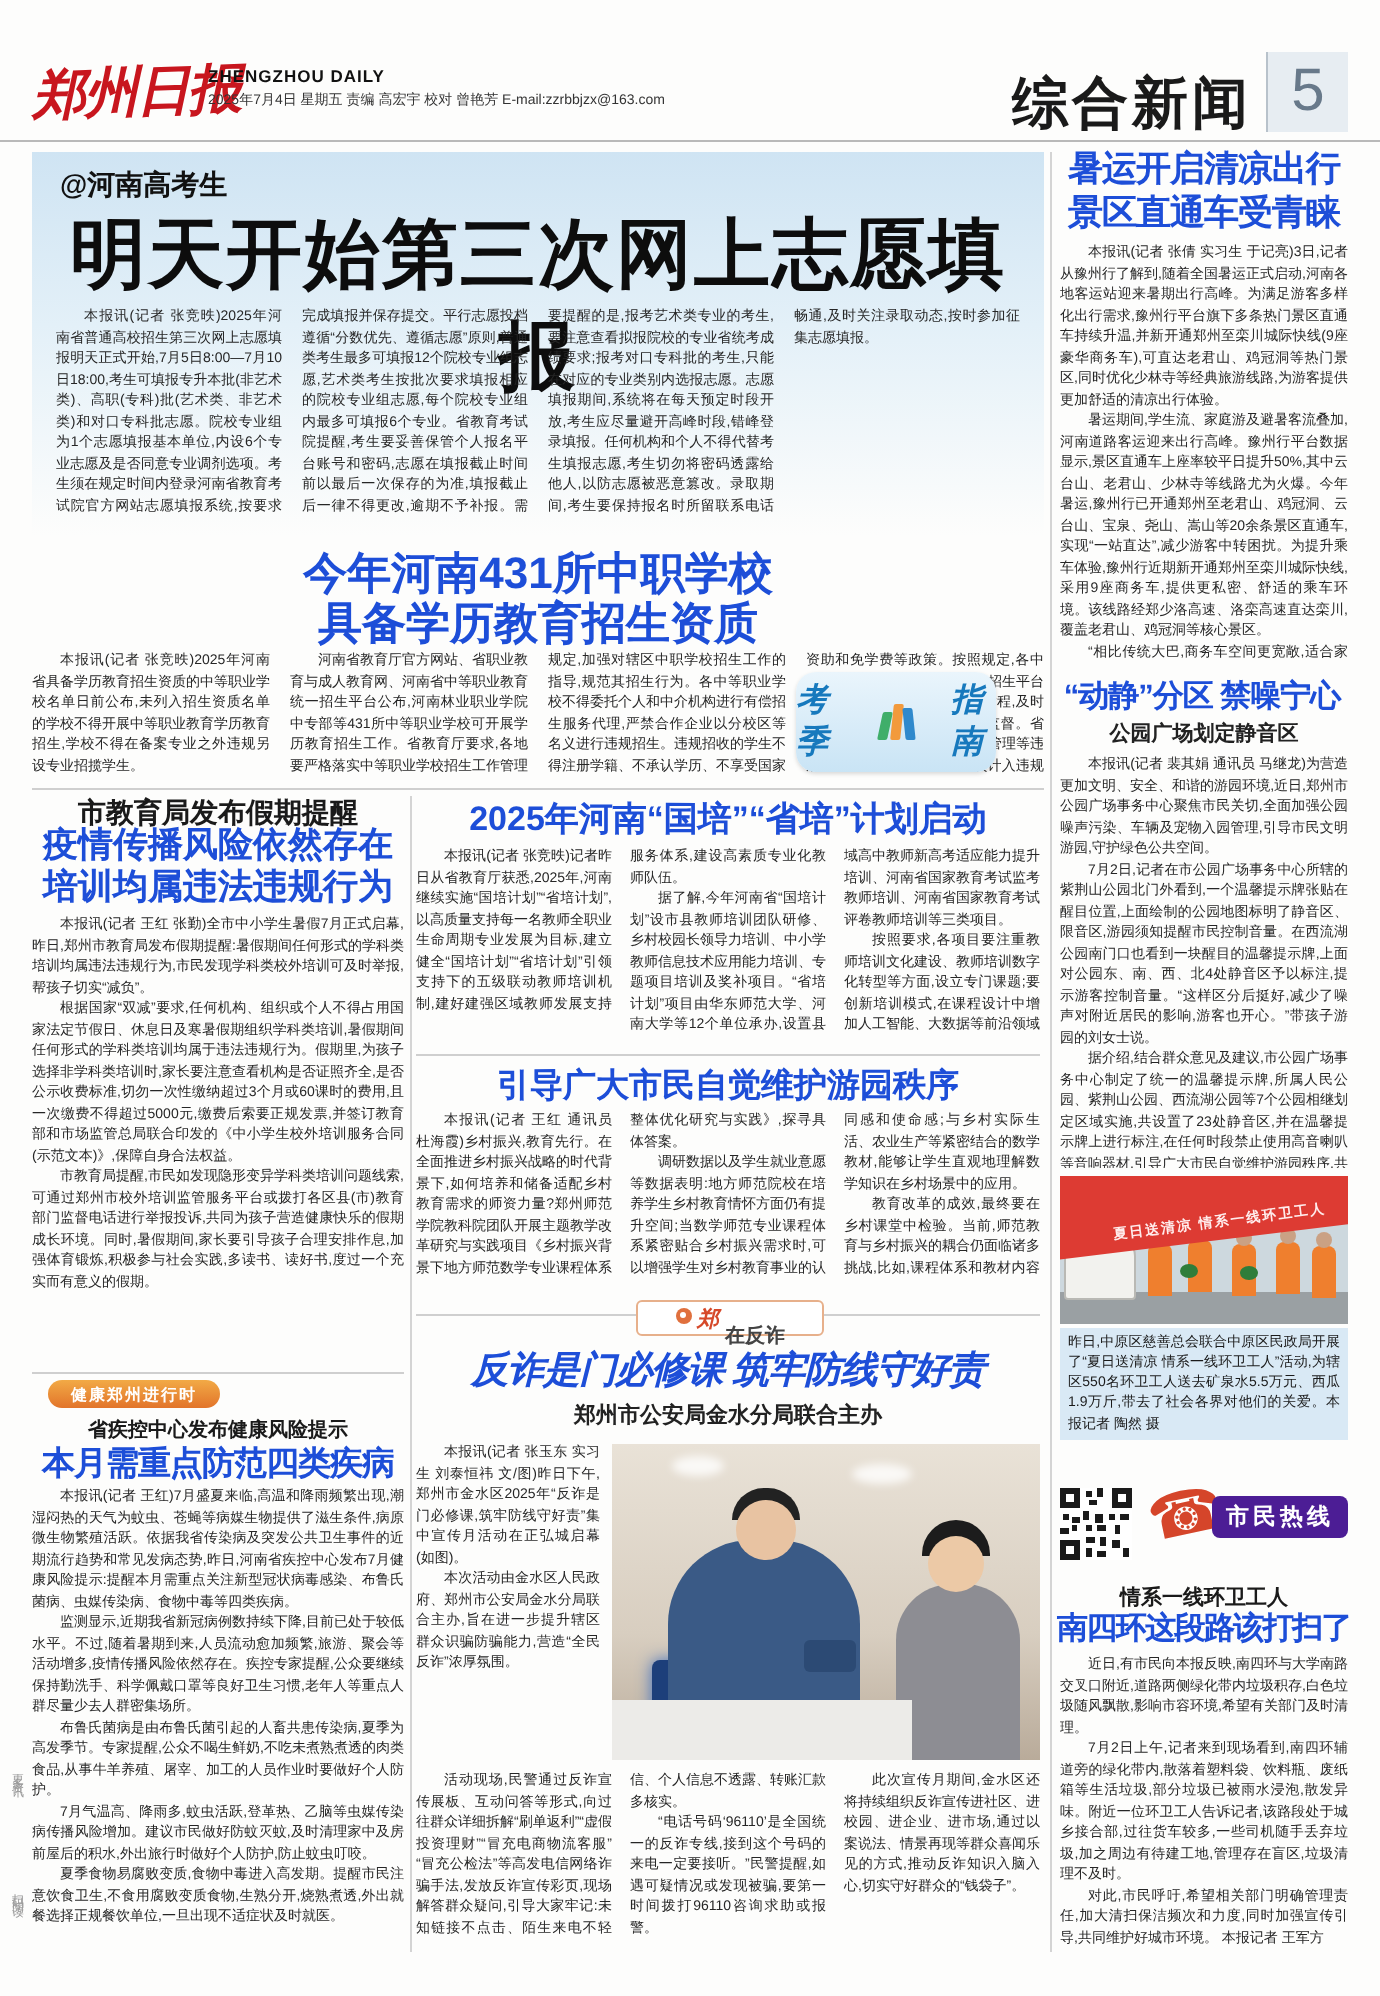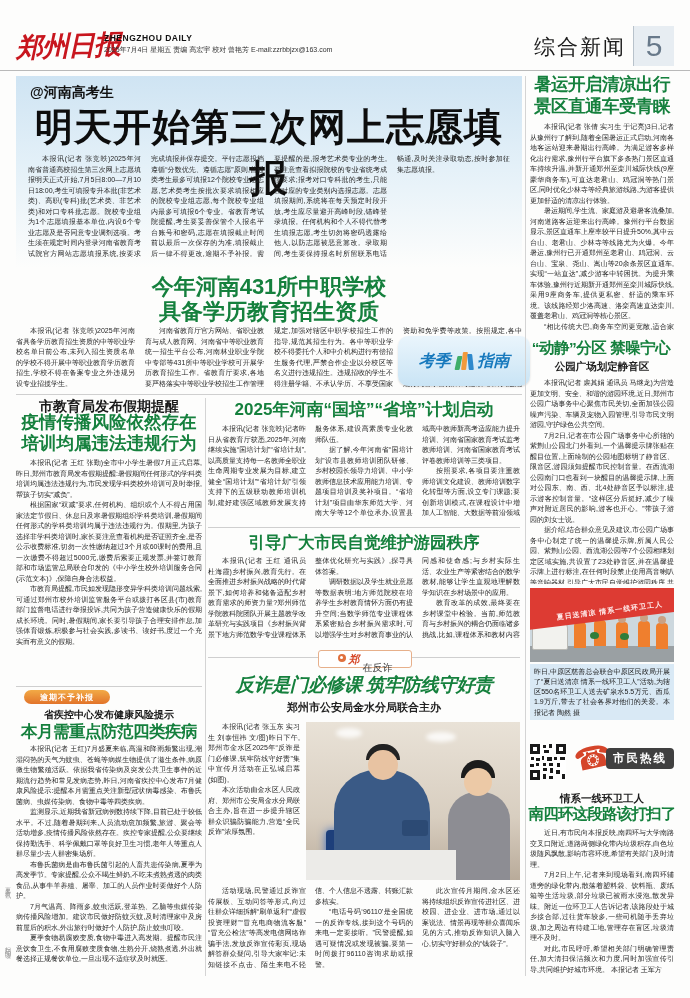--- a/index.html
+++ b/index.html
@@ -3,47 +3,47 @@
 <meta charset="utf-8">
 <style>
   html,body{margin:0;padding:0;background:#e9e9e7;}
   .page{position:relative;width:690px;height:998px;margin:0 auto;background:#fdfdfc;
         font-family:"Liberation Sans","DejaVu Sans",sans-serif;color:#222;overflow:hidden;}
   
   .logo{position:absolute;left:16px;top:28px;font-size:27px;font-weight:900;color:#c8161e;
         font-style:italic;transform:rotate(-2deg);letter-spacing:-1px;}
   .mh-en{position:absolute;left:104px;top:33px;font-size:8.5px;font-weight:bold;color:#111;letter-spacing:.5px;}
   .mh-date{position:absolute;left:104px;top:45px;font-size:7px;color:#333;}
-  .sec-label{position:absolute;right:64px;top:33px;font-size:21px;font-weight:400;color:#1a1a1a;letter-spacing:2px;}
+  .sec-label{position:absolute;right:64px;top:33px;font-size:28px;font-weight:700;color:#1a1a1a;letter-spacing:2px;}
   .pageno-box{position:absolute;right:16px;top:26px;width:40px;height:40px;background:#e7edf2;
         display:flex;align-items:center;justify-content:center;font-size:30px;color:#68798a;
         border-left:1px solid #b8c2cb;}
   .mh-rule{position:absolute;left:0;top:70px;width:690px;height:1px;background:#b9b9b9;}
   
   .hrule{position:absolute;height:1px;background:#cfcfcf;}
   .vrule{position:absolute;width:1px;background:#d4d4d4;}
   .kicker{font-weight:bold;color:#1a1a1a;text-align:center;}
-  .headline{font-weight:900;color:#15803d;text-align:center;white-space:pre-line;}
+  .headline{font-weight:900;color:#1d4ed8;text-align:center;white-space:pre-line;}
   .bt{font-size:7px;line-height:1.5;text-align:justify;color:#262626;overflow:hidden;}
   .bt p{margin:0;text-indent:2em;}
   .cols4{columns:4;column-gap:10px;column-fill:auto;}
   .cols3{columns:3;column-gap:9px;column-fill:auto;}
   
   .lead-box{position:absolute;left:16px;top:76px;width:506px;height:192px;
         background:linear-gradient(180deg,#cfe4f3 0%,#e3f0f8 45%,#fdfdfc 100%);}
   .lead-kicker{position:absolute;left:14px;top:8px;font-size:14px;font-weight:bold;color:#111;}
   .lead-title{position:absolute;left:0;top:26px;width:100%;text-align:center;
         font-size:38px;font-weight:900;color:#0d0d0d;letter-spacing:1px;}
   .lead-body{position:absolute;left:12px;top:78px;width:482px;height:106px;}
   
   .voc-title{position:absolute;left:16px;top:274px;width:506px;font-size:22px;line-height:1.15;}
   .voc-body{position:absolute;left:16px;top:326px;width:506px;height:64px;}
-  .guide-box{position:absolute;left:398px;top:336px;width:132px;height:50px;border-radius:10px;
+  .guide-box{position:absolute;left:398px;top:336px;width:100px;height:50px;border-radius:10px;
         background:linear-gradient(180deg,#eaf5fc,#c9e4f5);display:flex;align-items:center;
-        justify-content:center;gap:5px;box-shadow:0 1px 2px rgba(0,0,0,.15);}
+        justify-content:center;gap:19px;box-shadow:0 1px 2px rgba(0,0,0,.15);}
   .guide-txt{font-size:16px;font-weight:900;font-style:italic;color:#1779bd;}
   .books{display:flex;align-items:flex-end;gap:1px;height:18px;}
   .books i{display:block;width:5px;border-radius:1px;}
   .bk1{height:14px;background:#3fae6a;transform:skewX(-12deg);}
   .bk2{height:18px;background:#f29a3c;transform:skewX(-6deg);}
   .bk3{height:16px;background:#2f89cc;transform:skewX(6deg);}
   
   .tut-kicker{position:absolute;left:16px;top:398px;width:186px;font-size:14px;}
   .tut-title{position:absolute;left:16px;top:412px;width:186px;font-size:17.5px;line-height:1.2;}
   .tut-body{position:absolute;left:16px;top:458px;width:186px;height:224px;}
@@ -55,21 +55,21 @@
   .hl-body{position:absolute;left:16px;top:744px;width:186px;height:232px;}
   
   .tr-title{position:absolute;left:208px;top:398px;width:312px;font-size:17px;}
   .tr-body{position:absolute;left:208px;top:424px;width:312px;height:98px;}
   .ru-title{position:absolute;left:208px;top:532px;width:312px;font-size:16.5px;}
   .ru-body{position:absolute;left:208px;top:556px;width:312px;height:92px;}
   
   .af-badge{position:absolute;left:318px;top:650px;width:92px;height:16px;border:1px solid #e7b08b;
         border-radius:3px;background:#fff;display:flex;align-items:center;justify-content:center;gap:3px;}
   .af-badge .zi{color:#d6492a;font-weight:900;font-size:11px;font-style:italic;}
-  .af-badge .rest{color:#444;font-weight:normal;font-size:10px;margin-top:17px;}
+  .af-badge .rest{color:#444;font-weight:bold;font-size:10px;margin-top:17px;}
   .pin{width:8px;height:11px;position:relative;}
   .pin::before{content:"";position:absolute;left:0;top:0;width:8px;height:8px;border-radius:50%;background:#e0703d;}
   .pin::after{content:"";position:absolute;left:2.5px;top:2.5px;width:3px;height:3px;border-radius:50%;background:#fff;}
   .af-title{position:absolute;left:208px;top:672px;width:312px;font-size:18.5px;letter-spacing:-.5px;font-style:italic;}
   .af-sub{position:absolute;left:208px;top:700px;width:312px;font-size:11px;font-weight:bold;color:#222;text-align:center;}
   .af-lead{position:absolute;left:208px;top:722px;width:92px;height:158px;}
   .af-rest{position:absolute;left:208px;top:886px;width:312px;height:90px;}
   
   .photo1{position:absolute;left:306px;top:722px;width:214px;height:158px;overflow:hidden;
         background:linear-gradient(180deg,#e9e2d7 0%,#d8cec0 60%,#b9ab9a 100%);}
@@ -102,21 +102,21 @@
         border:1px solid #b9b9b4;}
   .p2-fig{position:absolute;width:12px;height:26px;background:#ef7f2e;border-radius:4px 4px 0 0;}
   .p2-fig::before{content:"";position:absolute;left:2px;top:-7px;width:8px;height:8px;border-radius:50%;background:#caa184;}
   .p2-melon{position:absolute;width:9px;height:7px;border-radius:50%;background:#2f7d3a;}
   .photo2-cap{position:absolute;left:530px;top:664px;width:136px;height:50px;background:#d9e9f5;
         padding:3px 4px;font-size:7px;line-height:1.45;text-align:justify;color:#1a1a1a;overflow:hidden;}
   
   .qr{position:absolute;left:530px;top:744px;width:36px;height:36px;}
   .phone-glyph{position:absolute;left:574px;top:740px;font-size:30px;color:#d5452a;
         font-family:"DejaVu Sans",sans-serif;transform:rotate(-12deg);}
-  .hotline-badge{position:absolute;left:606px;top:748px;width:68px;height:21px;background:#404040;border-radius:4px;
+  .hotline-badge{position:absolute;left:606px;top:748px;width:68px;height:21px;background:#4c1d95;border-radius:4px;
         color:#fff;font-size:11.5px;font-weight:bold;display:flex;align-items:center;justify-content:center;letter-spacing:2px;}
   .rc-kicker{position:absolute;left:530px;top:792px;width:144px;font-size:10.5px;}
   .rc-title{position:absolute;left:524px;top:804px;width:156px;font-size:15.5px;letter-spacing:-.8px;}
   .rc-body{position:absolute;left:530px;top:828px;width:144px;height:148px;}
   
   .edge{position:absolute;left:3px;writing-mode:vertical-rl;font-size:6px;color:#9a9a9a;letter-spacing:2px;}
 </style>
 </head>
 <body>
 
@@ -217,21 +217,21 @@
     </div>
     <div class="af-rest bt cols3">
         <p>活动现场,民警通过反诈宣传展板、互动问答等形式,向过往群众详细拆解“刷单返利”“虚假投资理财”“冒充电商物流客服”“冒充公检法”等高发电信网络诈骗手法,发放反诈宣传彩页,现场解答群众疑问,引导大家牢记:未知链接不点击、陌生来电不轻信、个人信息不透露、转账汇款多核实。</p>
         <p>“电话号码‘96110’是全国统一的反诈专线,接到这个号码的来电一定要接听。”民警提醒,如遇可疑情况或发现被骗,要第一时间拨打96110咨询求助或报警。</p>
         <p>此次宣传月期间,金水区还将持续组织反诈宣传进社区、进校园、进企业、进市场,通过以案说法、情景再现等群众喜闻乐见的方式,推动反诈知识入脑入心,切实守好群众的“钱袋子”。</p>
       </div>
   </section>
 
   <div class="hrule" style="left:16px;top:686px;width:186px;"></div>
   <section>
-    <div class="health-badge">逾期不予补报</div>
+    <div class="health-badge">健康郑州进行时</div>
     <div class="kicker hl-kicker">省疾控中心发布健康风险提示</div>
     <div class="headline hl-title">本月需重点防范四类疾病</div>
     <div class="hl-body bt">
         <p>本报讯(记者 王红)7月盛夏来临,高温和降雨频繁出现,潮湿闷热的天气为蚊虫、苍蝇等病媒生物提供了滋生条件,病原微生物繁殖活跃。依据我省传染病及突发公共卫生事件的近期流行趋势和常见发病态势,昨日,河南省疾控中心发布7月健康风险提示:提醒本月需重点关注新型冠状病毒感染、布鲁氏菌病、虫媒传染病、食物中毒等四类疾病。</p>
         <p>监测显示,近期我省新冠病例数持续下降,目前已处于较低水平。不过,随着暑期到来,人员流动愈加频繁,旅游、聚会等活动增多,疫情传播风险依然存在。疾控专家提醒,公众要继续保持勤洗手、科学佩戴口罩等良好卫生习惯,老年人等重点人群尽量少去人群密集场所。</p>
         <p>布鲁氏菌病是由布鲁氏菌引起的人畜共患传染病,夏季为高发季节。专家提醒,公众不喝生鲜奶,不吃未煮熟煮透的肉类食品,从事牛羊养殖、屠宰、加工的人员作业时要做好个人防护。</p>
         <p>7月气温高、降雨多,蚊虫活跃,登革热、乙脑等虫媒传染病传播风险增加。建议市民做好防蚊灭蚊,及时清理家中及房前屋后的积水,外出旅行时做好个人防护,防止蚊虫叮咬。</p>
         <p>夏季食物易腐败变质,食物中毒进入高发期。提醒市民注意饮食卫生,不食用腐败变质食物,生熟分开,烧熟煮透,外出就餐选择正规餐饮单位,一旦出现不适症状及时就医。</p>
       </div>
   </section>

